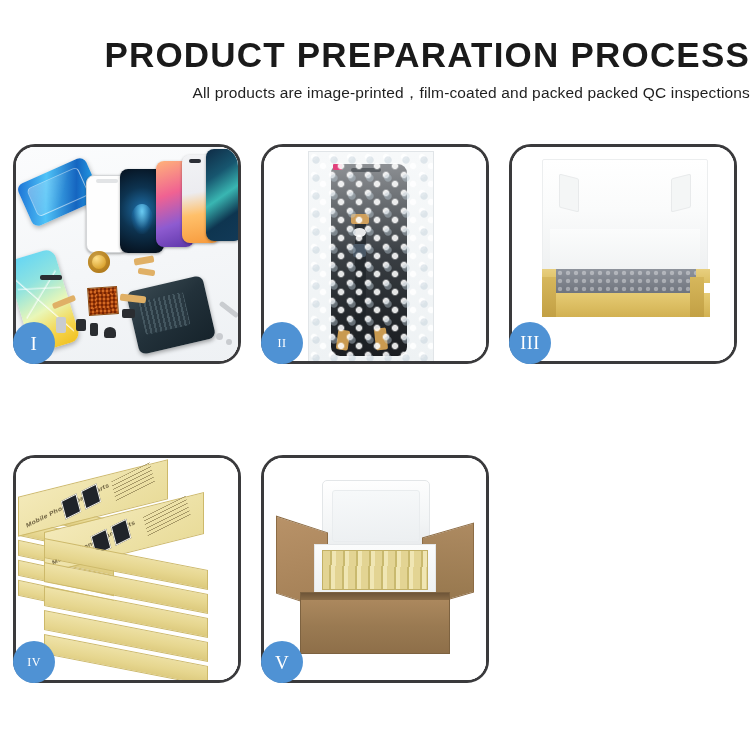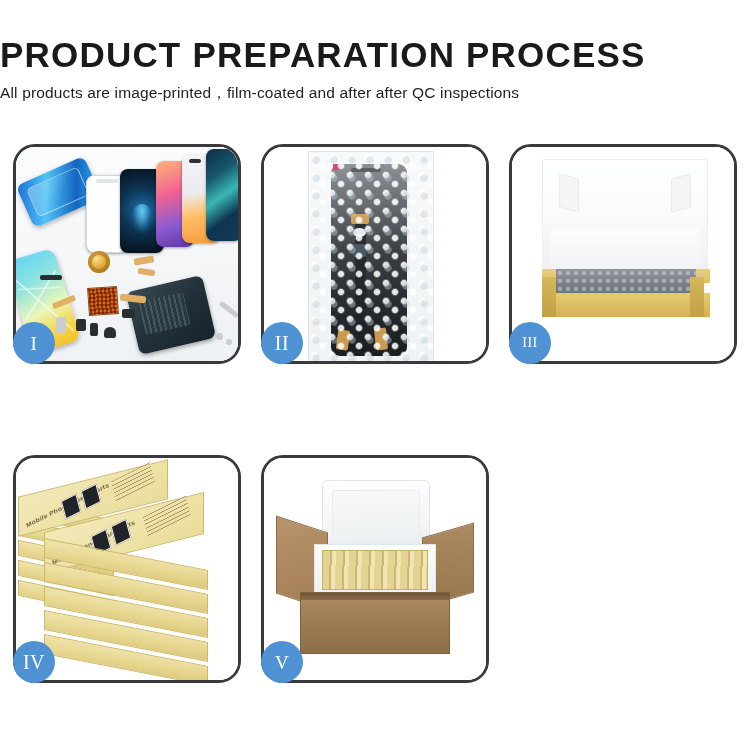--- a/index.html
+++ b/index.html
@@ -18,21 +18,21 @@
     height: 750px;
     background: #ffffff;
   }
 
   
   .header {
     position: absolute;
     top: 34px;
     left: 0;
     width: 750px;
-    text-align: left;
+    text-align: right;
   }
 
   .main-title {
     font-family: "Liberation Sans", sans-serif;
     font-size: 35px;
     font-weight: 700;
     letter-spacing: 1.2px;
     color: #1a1a1a;
     line-height: 42px;
     white-space: nowrap;
@@ -94,22 +94,22 @@
     display: flex;
     align-items: center;
     justify-content: center;
     color: #ffffff;
     font-family: "Liberation Serif", serif;
     font-size: 19px;
     letter-spacing: 0.5px;
     line-height: 1;
     z-index: 6;
   }
-  .badge.wide { font-size: 20px; }
-  .badge.xwide { font-size: 14px; }
+  .badge.wide { font-size: 12px; }
+  .badge.xwide { font-size: 18px; }
 
   
   .p1-bg { position: absolute; inset: 0; background:
       linear-gradient(170deg, #fbfcfd 0%, #f4f6f8 55%, #eef1f4 100%); }
 
   .scr {
     position: absolute;
     border-radius: 9px;
     box-shadow: 0 1px 3px rgba(0,0,0,.35);
   }
@@ -451,21 +451,21 @@
     background: rgba(0,0,0,.05);
   }
 </style>
 </head>
 <body>
 
 <div id="page">
 
   <div class="header">
     <div class="main-title">PRODUCT PREPARATION PROCESS</div>
-    <div class="sub-title">All products are image-printed，film-coated and after after QC inspections</div>
+    <div class="sub-title">All products are image-printed，film-coated and packed packed QC inspections</div>
   </div>
 
   <div class="grid">
 
     <div class="panel r1 c1">
       <div class="clip">
         <div class="p1-bg"></div>
 
         <div class="scr p1-blue"></div>
         <div class="scr p1-white"></div>

